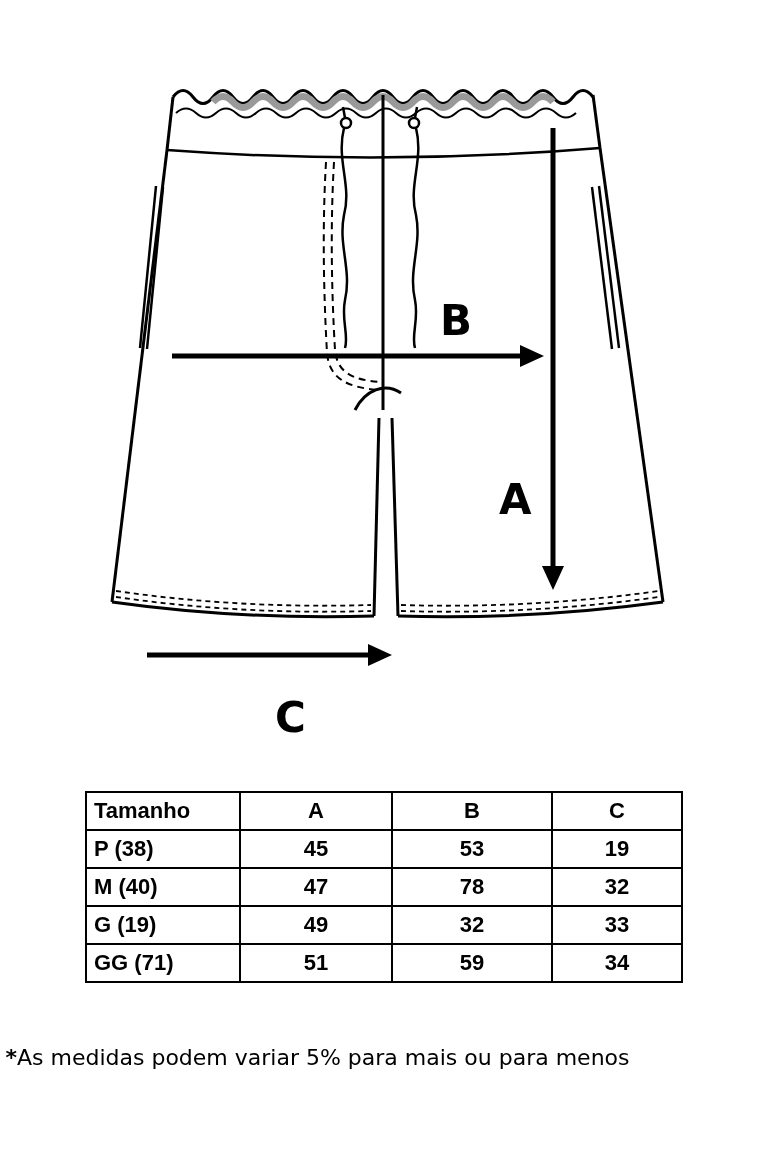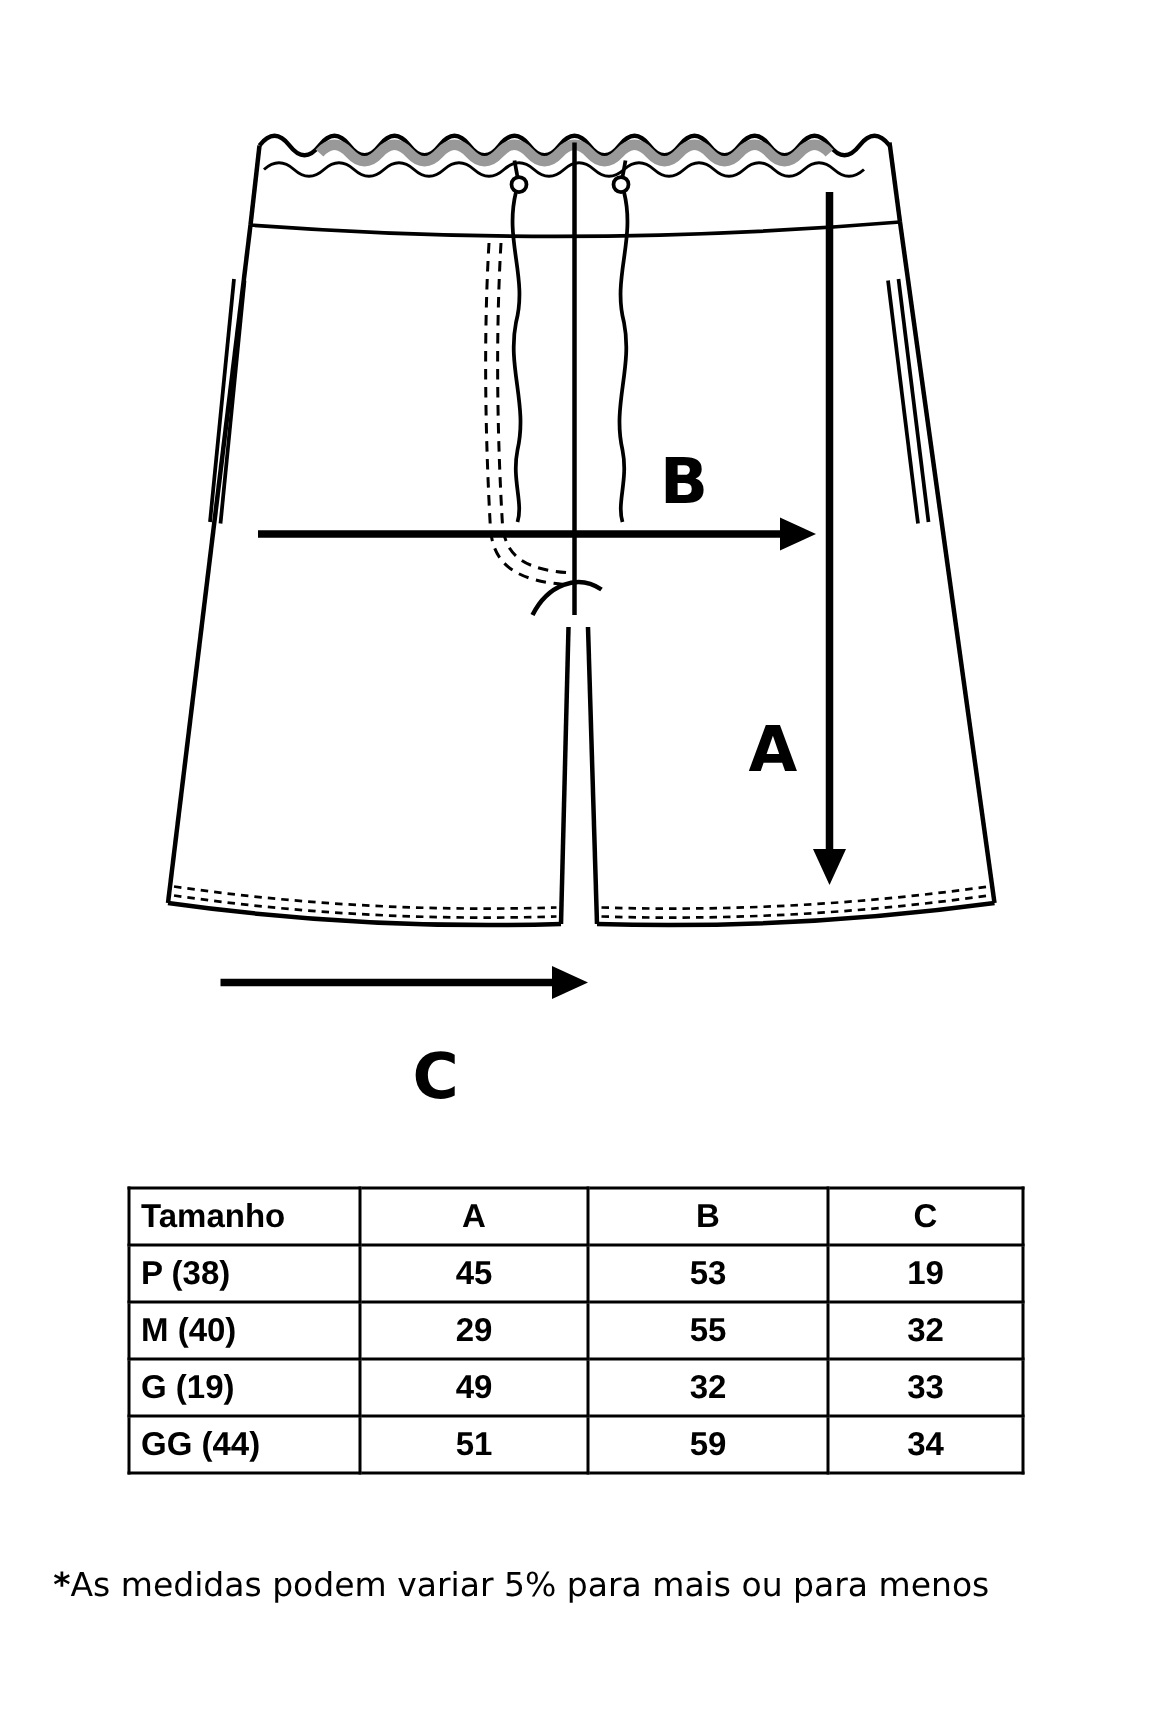--- a/index.html
+++ b/index.html
@@ -43,21 +43,20 @@
     text-align:left;
     padding-left:7px;
   }
   .footnote{
     position:absolute;
     top:1042px;left:0;width:635px;
     text-align:center;
     font-family:"DejaVu Sans",sans-serif;
     font-size:22px;
     line-height:32px;
-    padding-left:30px;
   }
   .footnote b{font-weight:700;}
 </style>
 </head>
 <body>
 
 <div class="diagram-wrap">
   <svg width="767" height="760" viewBox="0 0 767 760">
 
     <g fill="none" stroke="#000">
@@ -149,32 +148,32 @@
       <th>C</th>
     </tr>
     <tr>
       <td class="size-col">P (38)</td>
       <td>45</td>
       <td>53</td>
       <td>19</td>
     </tr>
     <tr>
       <td class="size-col">M (40)</td>
-      <td>29</td>
-      <td>55</td>
+      <td>47</td>
+      <td>78</td>
       <td>32</td>
     </tr>
     <tr>
       <td class="size-col">G (19)</td>
       <td>49</td>
       <td>32</td>
       <td>33</td>
     </tr>
     <tr>
-      <td class="size-col">GG (44)</td>
+      <td class="size-col">GG (71)</td>
       <td>51</td>
       <td>59</td>
       <td>34</td>
     </tr>
   </tbody>
     </table>
 </div>
 
 <div class="footnote">
   <b>*</b><span>As medidas podem variar 5% para mais ou para menos</span>

